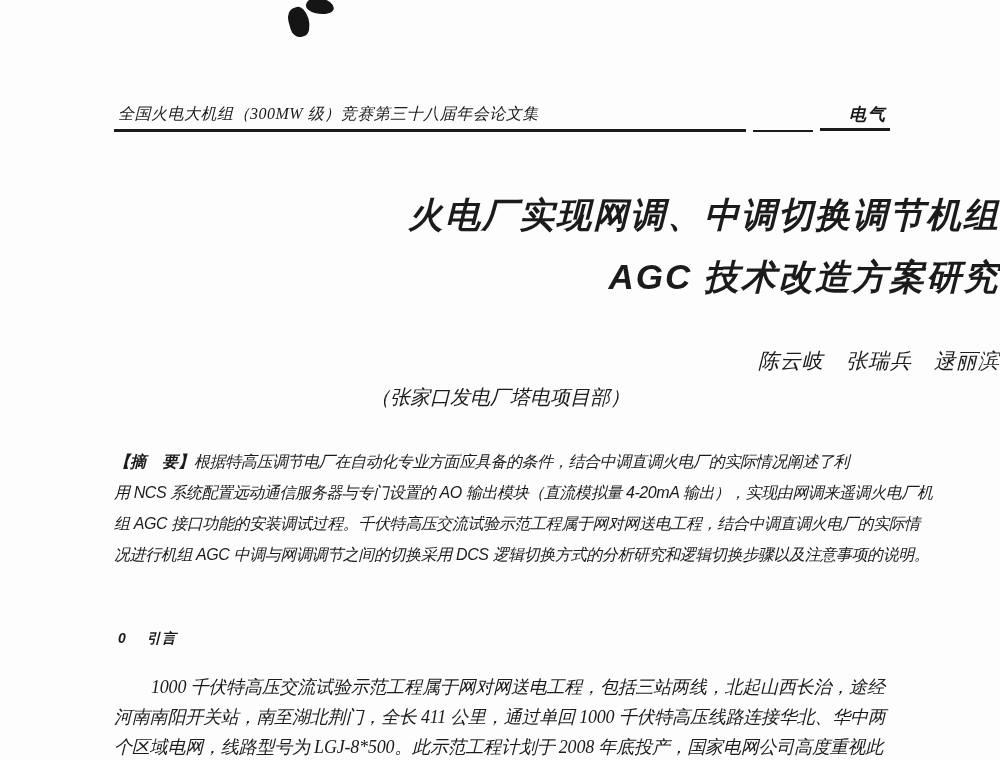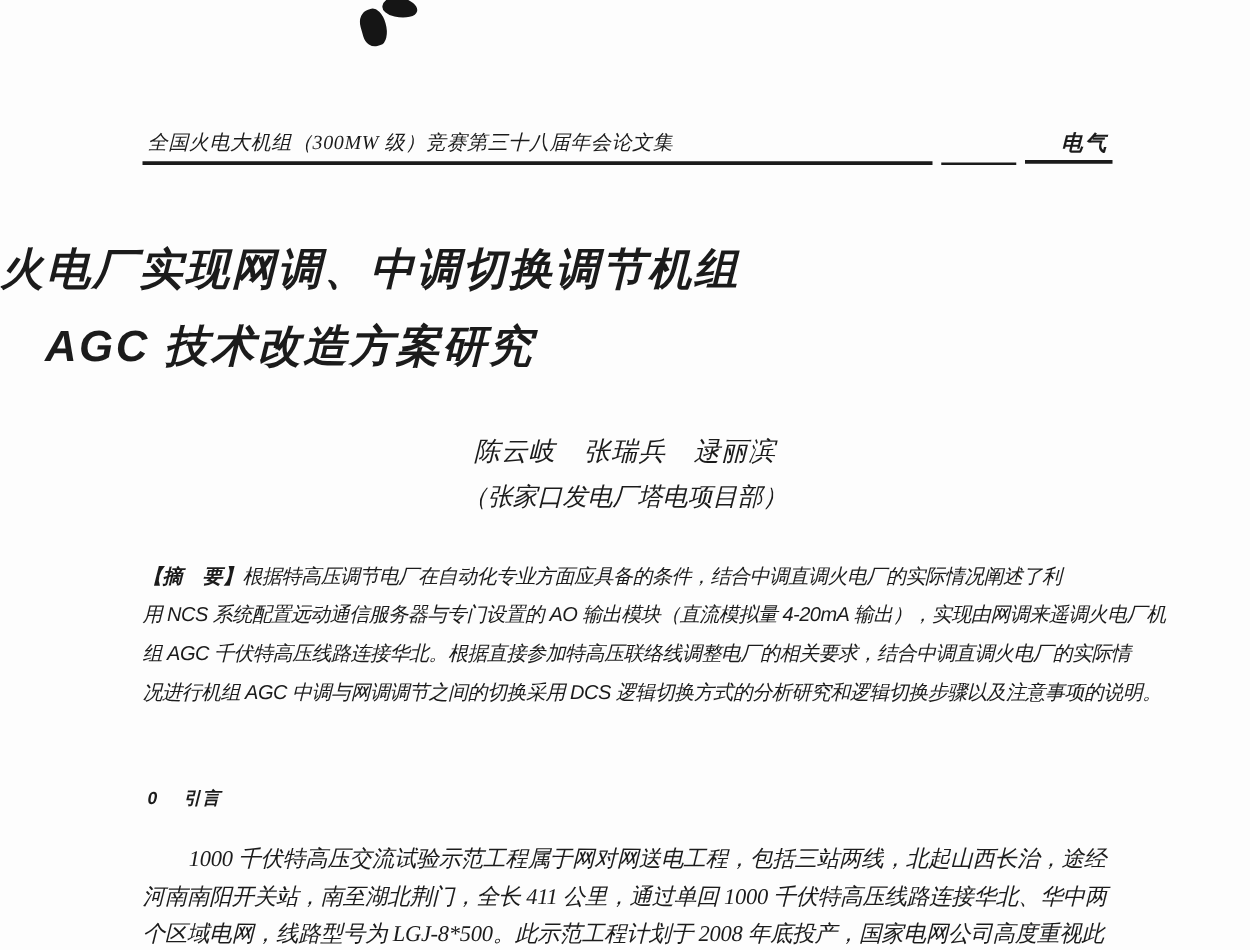--- a/index.html
+++ b/index.html
@@ -26,28 +26,28 @@
   .rule-2 { left:753px; top:130px; width:60px; height:2px; }
   .rule-3 { left:820px; top:128px; width:70px; }
   
   .smudge { position:absolute; background:#151515; }
   .smudge-a { left:306px; top:-2px; width:28px; height:16px;
     border-radius:45% 55% 60% 40% / 60% 50% 50% 40%; transform:rotate(12deg); }
   .smudge-b { left:289px; top:7px; width:20px; height:30px;
     border-radius:55% 45% 50% 50% / 45% 55% 60% 40%; transform:rotate(-16deg); }
   
   .title-line {
-    position:absolute; left:0; right:0; text-align:left;
+    position:absolute; left:0; right:0; text-align:right;
     font-family:"Liberation Sans", sans-serif;
     font-size:35px; font-weight:700; letter-spacing:2px; white-space:nowrap;
   }
   .title-1 { top:192px; }
   .title-2 { top:254px;padding-left:36px; }
   .authors {
-    position:absolute; left:0; right:0; top:347px; text-align:center;
+    position:absolute; left:0; right:0; top:347px; text-align:right;
     font-size:21px; letter-spacing:1px; white-space:nowrap;
   }
   .affiliation {
     position:absolute; left:0; right:0; top:384px; text-align:center;
     font-size:20px; white-space:nowrap;
   }
   
   .abstract {
     position:absolute; left:114px; top:446px; width:774px;
     font-family:"Liberation Sans", sans-serif;
@@ -86,21 +86,21 @@
 
   <div class="title-line title-1">火电厂实现网调、中调切换调节机组</div>
   <div class="title-line title-2">AGC 技术改造方案研究</div>
 
   <div class="authors">陈云岐　张瑞兵　逯丽滨</div>
   <div class="affiliation">（张家口发电厂塔电项目部）</div>
 
   <div class="abstract">
     <div class="a-line"><span class="a-label">【摘　要】</span><span>根据特高压调节电厂在自动化专业方面应具备的条件，结合中调直调火电厂的实际情况阐述了利</span></div>
     <div class="a-line">用 NCS 系统配置远动通信服务器与专门设置的 AO 输出模块（直流模拟量 4-20mA 输出），实现由网调来遥调火电厂机</div>
-    <div class="a-line">组 AGC 千伏特高压线路连接华北。根据直接参加特高压联络线调整电厂的相关要求，结合中调直调火电厂的实际情</div>
+    <div class="a-line">组 AGC 接口功能的安装调试过程。千伏特高压交流试验示范工程属于网对网送电工程，结合中调直调火电厂的实际情</div>
     <div class="a-line">况进行机组 AGC 中调与网调调节之间的切换采用 DCS 逻辑切换方式的分析研究和逻辑切换步骤以及注意事项的说明。</div>
   </div>
 
   <div class="section-h">
     <span class="sec-no">0</span><span>引言</span>
   </div>
 
   <div class="intro">
     <div class="b-line b-indent">1000 千伏特高压交流试验示范工程属于网对网送电工程，包括三站两线，北起山西长治，途经</div>
     <div class="b-line">河南南阳开关站，南至湖北荆门，全长 411 公里，通过单回 1000 千伏特高压线路连接华北、华中两</div>

